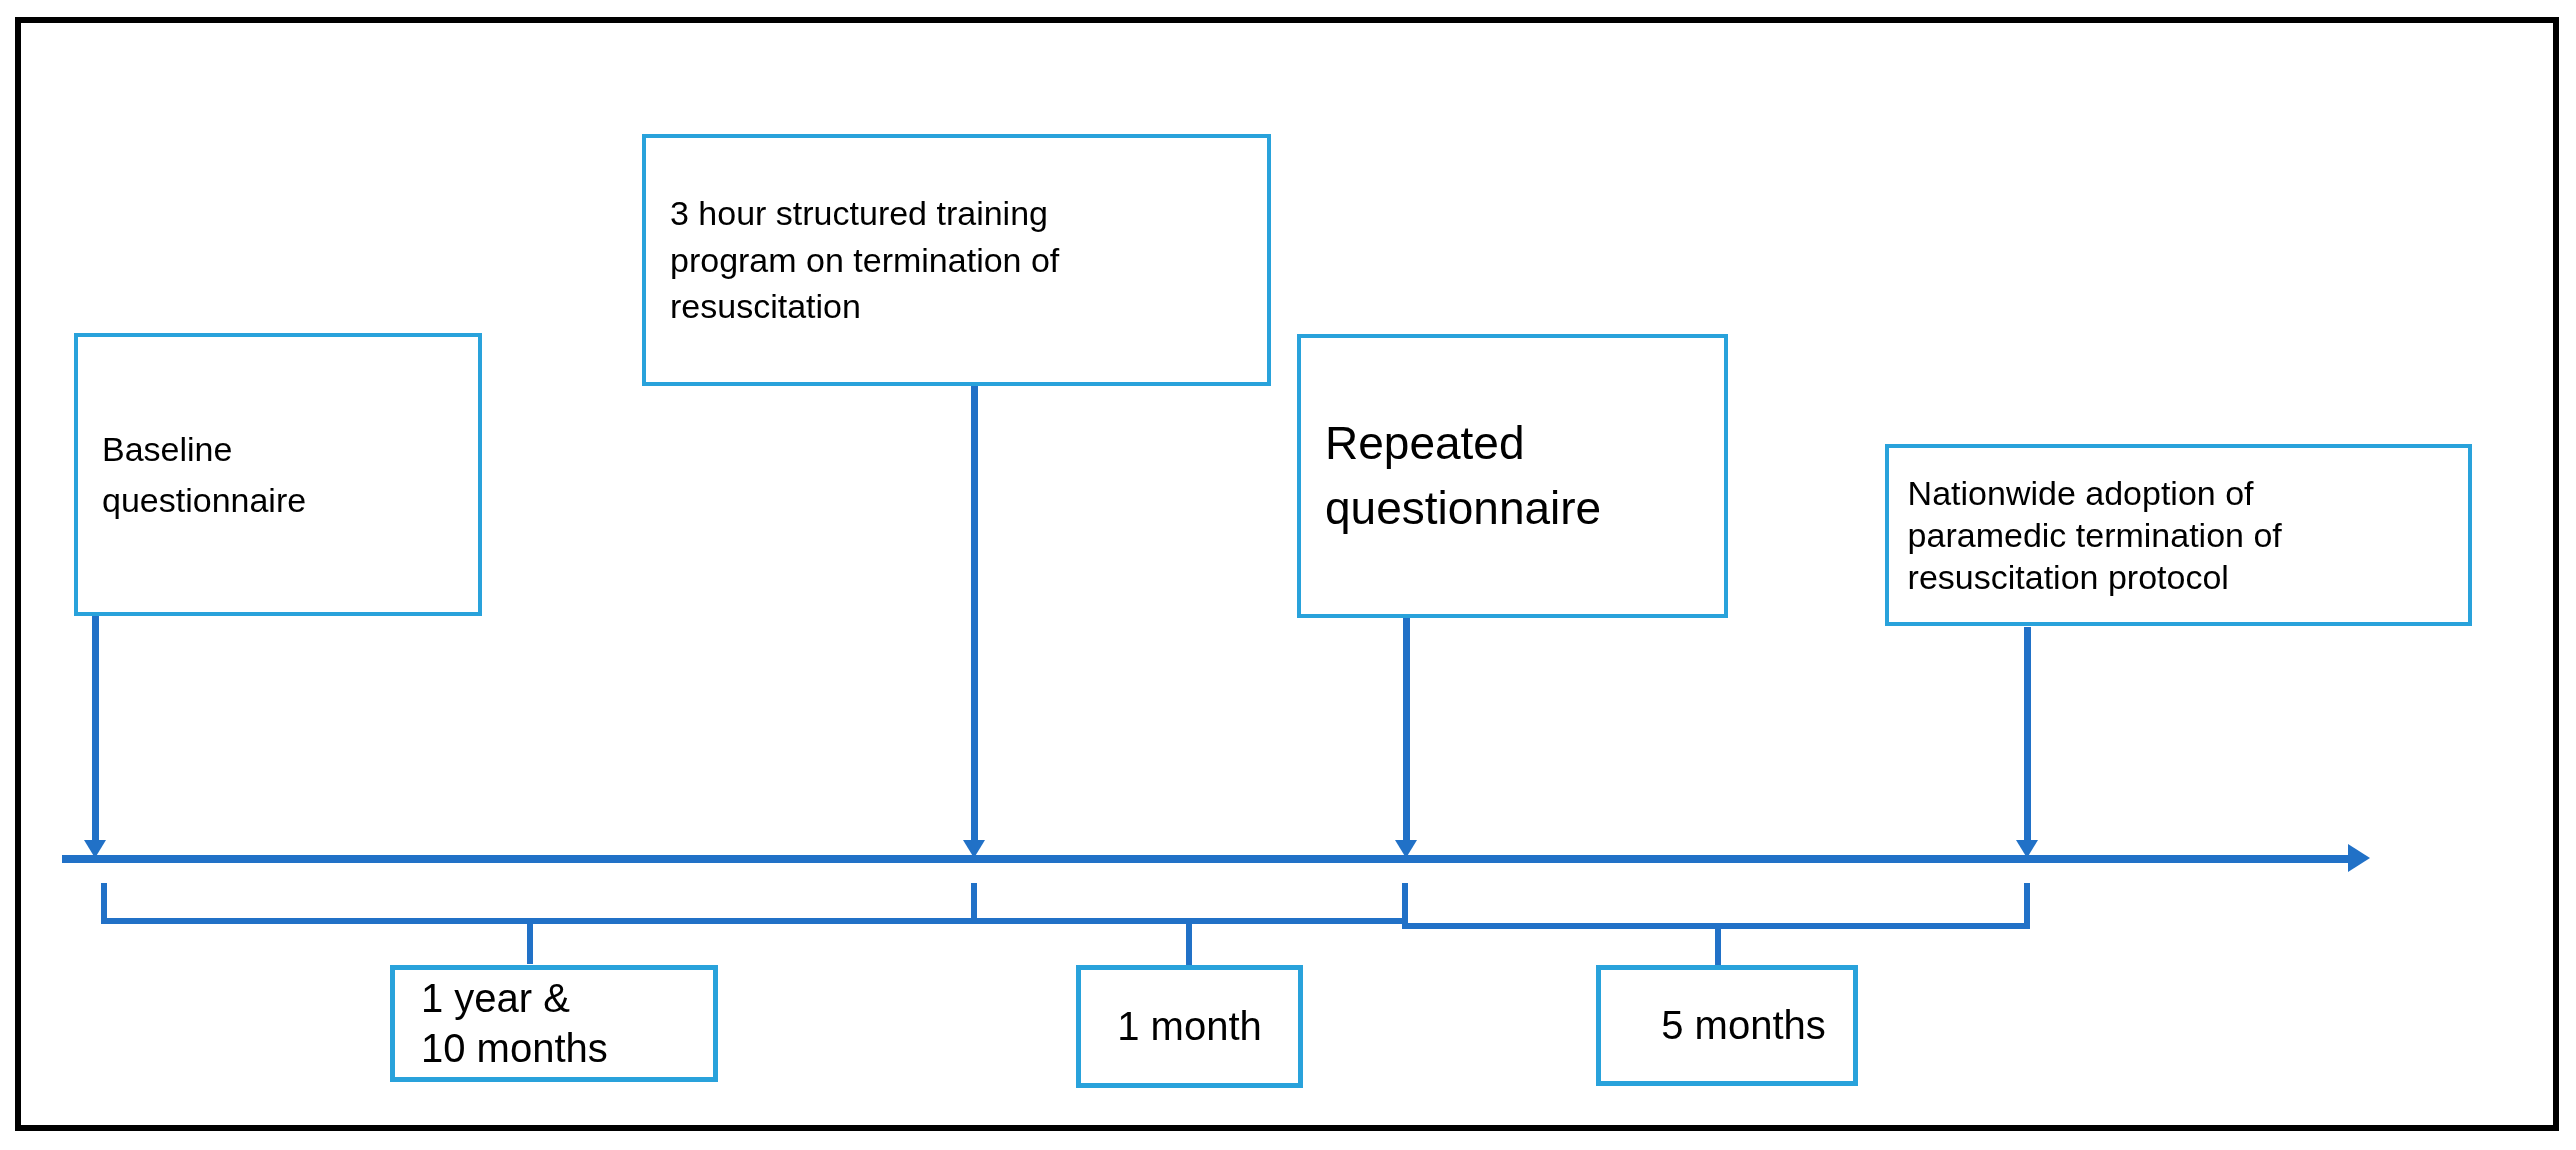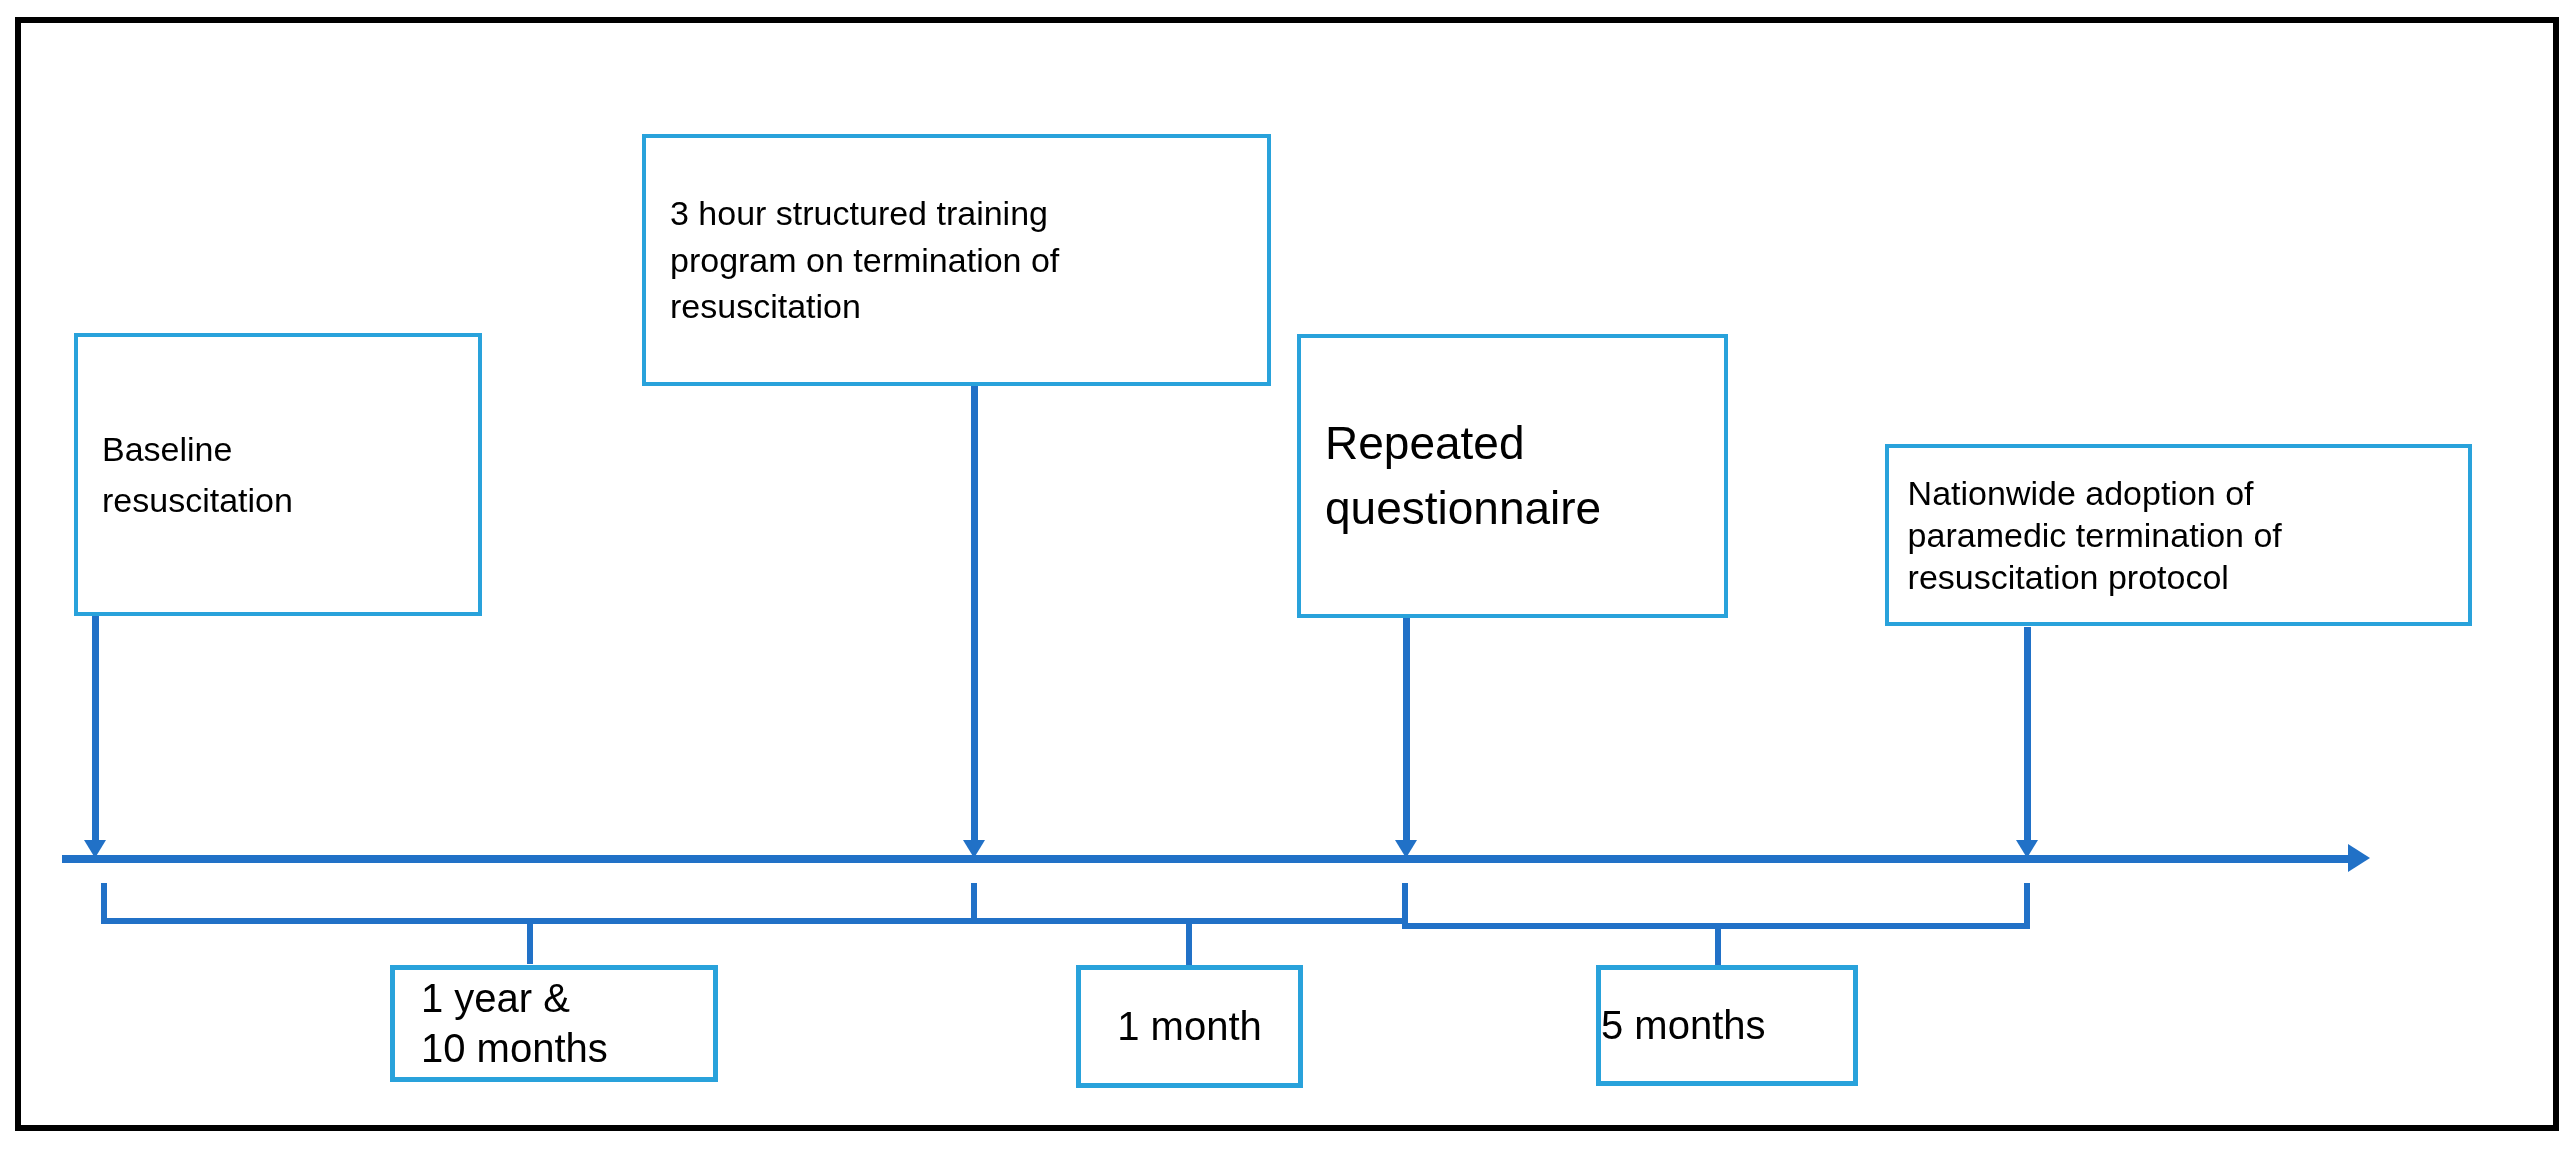--- a/index.html
+++ b/index.html
@@ -60,21 +60,21 @@
     white-space: pre-line;
     font-size: 40px;
     line-height: 1.24;
     width: 100%;
   }
   .dur-1 { left: 390px;  top: 965px; width: 328px; height: 117px; }
   .dur-1 .duration-text { text-align: left; padding-left: 26px; }
   .dur-2 { left: 1076px; top: 965px; width: 227px; height: 123px; }
   .dur-2 .duration-text { text-align: center; }
   .dur-3 { left: 1596px; top: 965px; width: 262px; height: 121px; }
-  .dur-3 .duration-text { text-align: left; }
+  .dur-3 .duration-text { text-align: center; margin-left: 33px; }
 
   
   .timeline-bar {
     position: absolute;
     left: 62px; top: 855px;
     width: 2287px; height: 7.6px;
     background: var(--arrow-blue, #2171C7);
   }
   .timeline-head {
     position: absolute;
@@ -129,21 +129,21 @@
 
   <div class="frame"></div>
 
   <div class="event-box box-training">
     <div class="event-text">3 hour structured training
 program on termination of
 resuscitation</div>
   </div>
   <div class="event-box box-baseline">
     <div class="event-text">Baseline
-resuscitation</div>
+questionnaire</div>
   </div>
   <div class="event-box box-repeated">
     <div class="event-text">Repeated
 questionnaire</div>
   </div>
   <div class="event-box box-nationwide">
     <div class="event-text">Nationwide adoption of
 paramedic termination of
 resuscitation protocol</div>
   </div>

